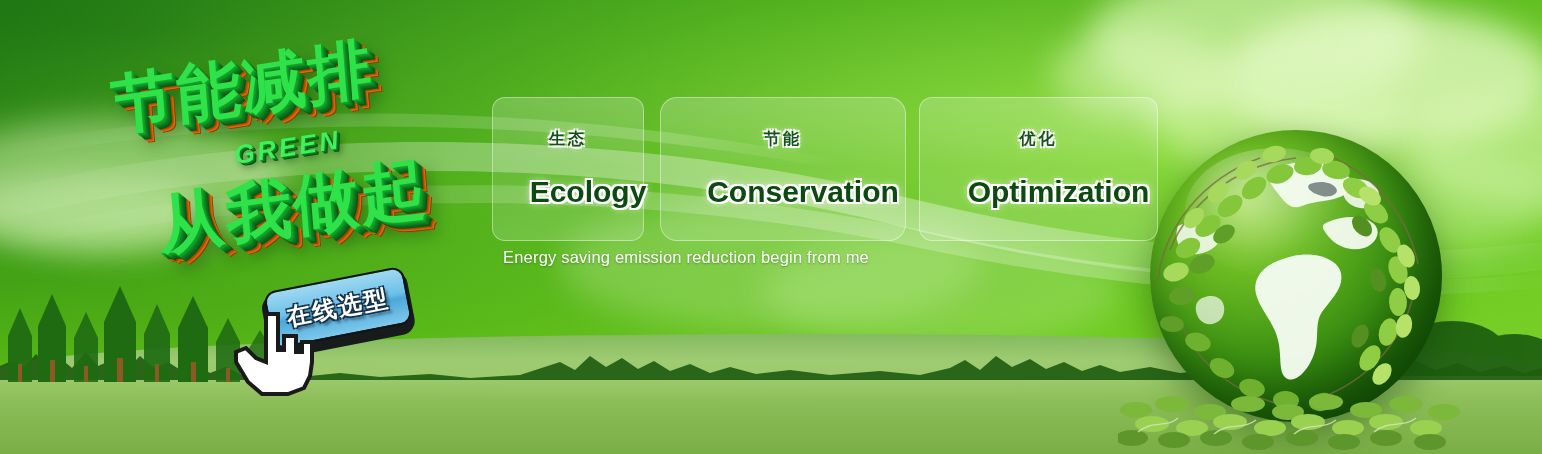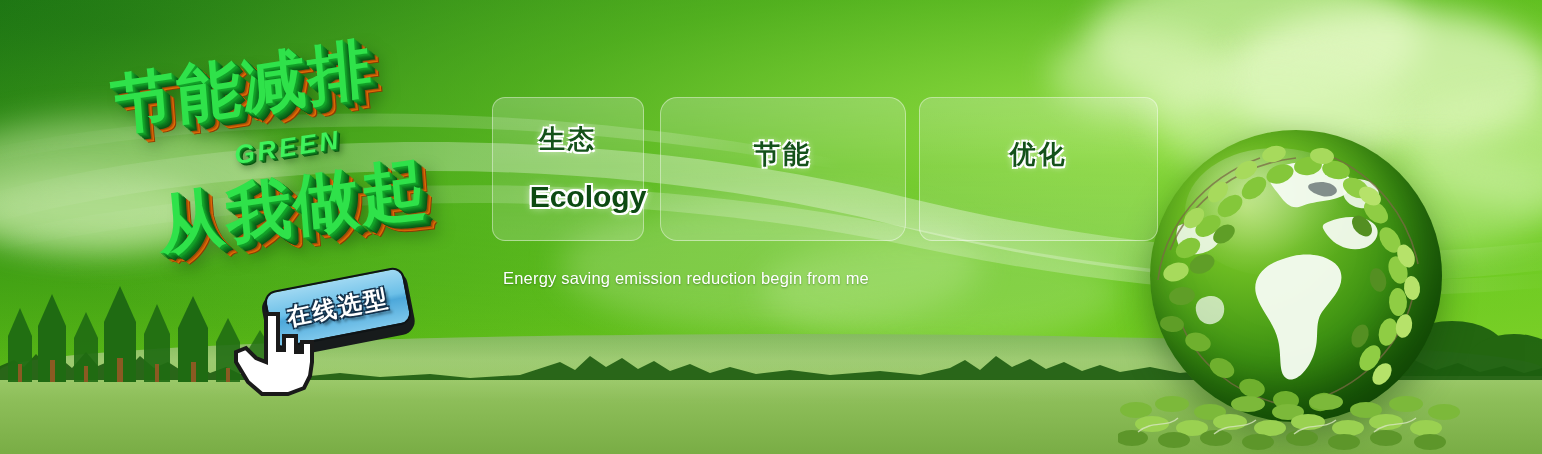--- a/index.html
+++ b/index.html
@@ -131,34 +131,34 @@
     background:linear-gradient(180deg, rgba(255,255,255,0.22) 0%, rgba(255,255,255,0.10) 48%, rgba(255,255,255,0.17) 100%);
     border:1px solid rgba(255,255,255,0.40);
     display:flex; flex-direction:column; align-items:center; justify-content:center;
     cursor:pointer;
   }
   .card-1{ left:0px;   width:152px; }
   .card-2{ left:168px; width:246px;border-radius:17px; }
   .card-3{ left:427px; width:239px; }
 
   .card-cn{
-    font-size:26px; font-weight:bold; color:#14521a; letter-spacing:3px;
+    font-size:16px; font-weight:bold; color:#14521a; letter-spacing:3px;
     line-height:1; margin-bottom:30px;
     text-shadow:-1.6px -1.6px 0 #fff, 1.6px -1.6px 0 #fff, -1.6px 1.6px 0 #fff, 1.6px 1.6px 0 #fff,
                  0 0 7px rgba(255,255,255,0.95);
   }
   .card-en{
     font-size:30px; font-weight:bold; color:#0d4a12; letter-spacing:0px; line-height:1;
     text-shadow:-2px -2px 0 #fff, 2px -2px 0 #fff, -2px 2px 0 #fff, 2px 2px 0 #fff,
                  0 0 8px rgba(255,255,255,0.95);
     padding-left:40px;
   }
 
   .tagline{
-    position:absolute; left:503px; top:269px;
+    position:absolute; left:503px; top:248px;
     font-size:16.5px; color:#ffffff; letter-spacing:0.2px;
     text-shadow:0 1px 2px rgba(25,80,10,0.45);
   }
 </style>
 </head>
 <body>
 
 <div id="banner">
 
   <div class="sky"></div>
@@ -377,21 +377,23 @@
              L78,66 L72,78 L56,84 L30,84 L16,72 L4,52 L4,42 L14,38 L24,48 L34,52 Z" fill="#ffffff" stroke="#1a1a1a" stroke-width="4" stroke-linejoin="miter"></path>
   </svg>
 
   <div class="cards">
     <div class="card card-1">
       <div class="card-cn">生态</div>
       <div class="card-en">Ecology</div>
     </div>
     <div class="card card-2">
       <div class="card-cn">节能</div>
+      <div class="card-en">Conservation</div>
     </div>
     <div class="card card-3">
       <div class="card-cn">优化</div>
+      <div class="card-en">Optimization</div>
     </div>
   </div>
 
   <div class="tagline">Energy saving emission reduction begin from me</div>
 
 </div>
 
 </body></html>

